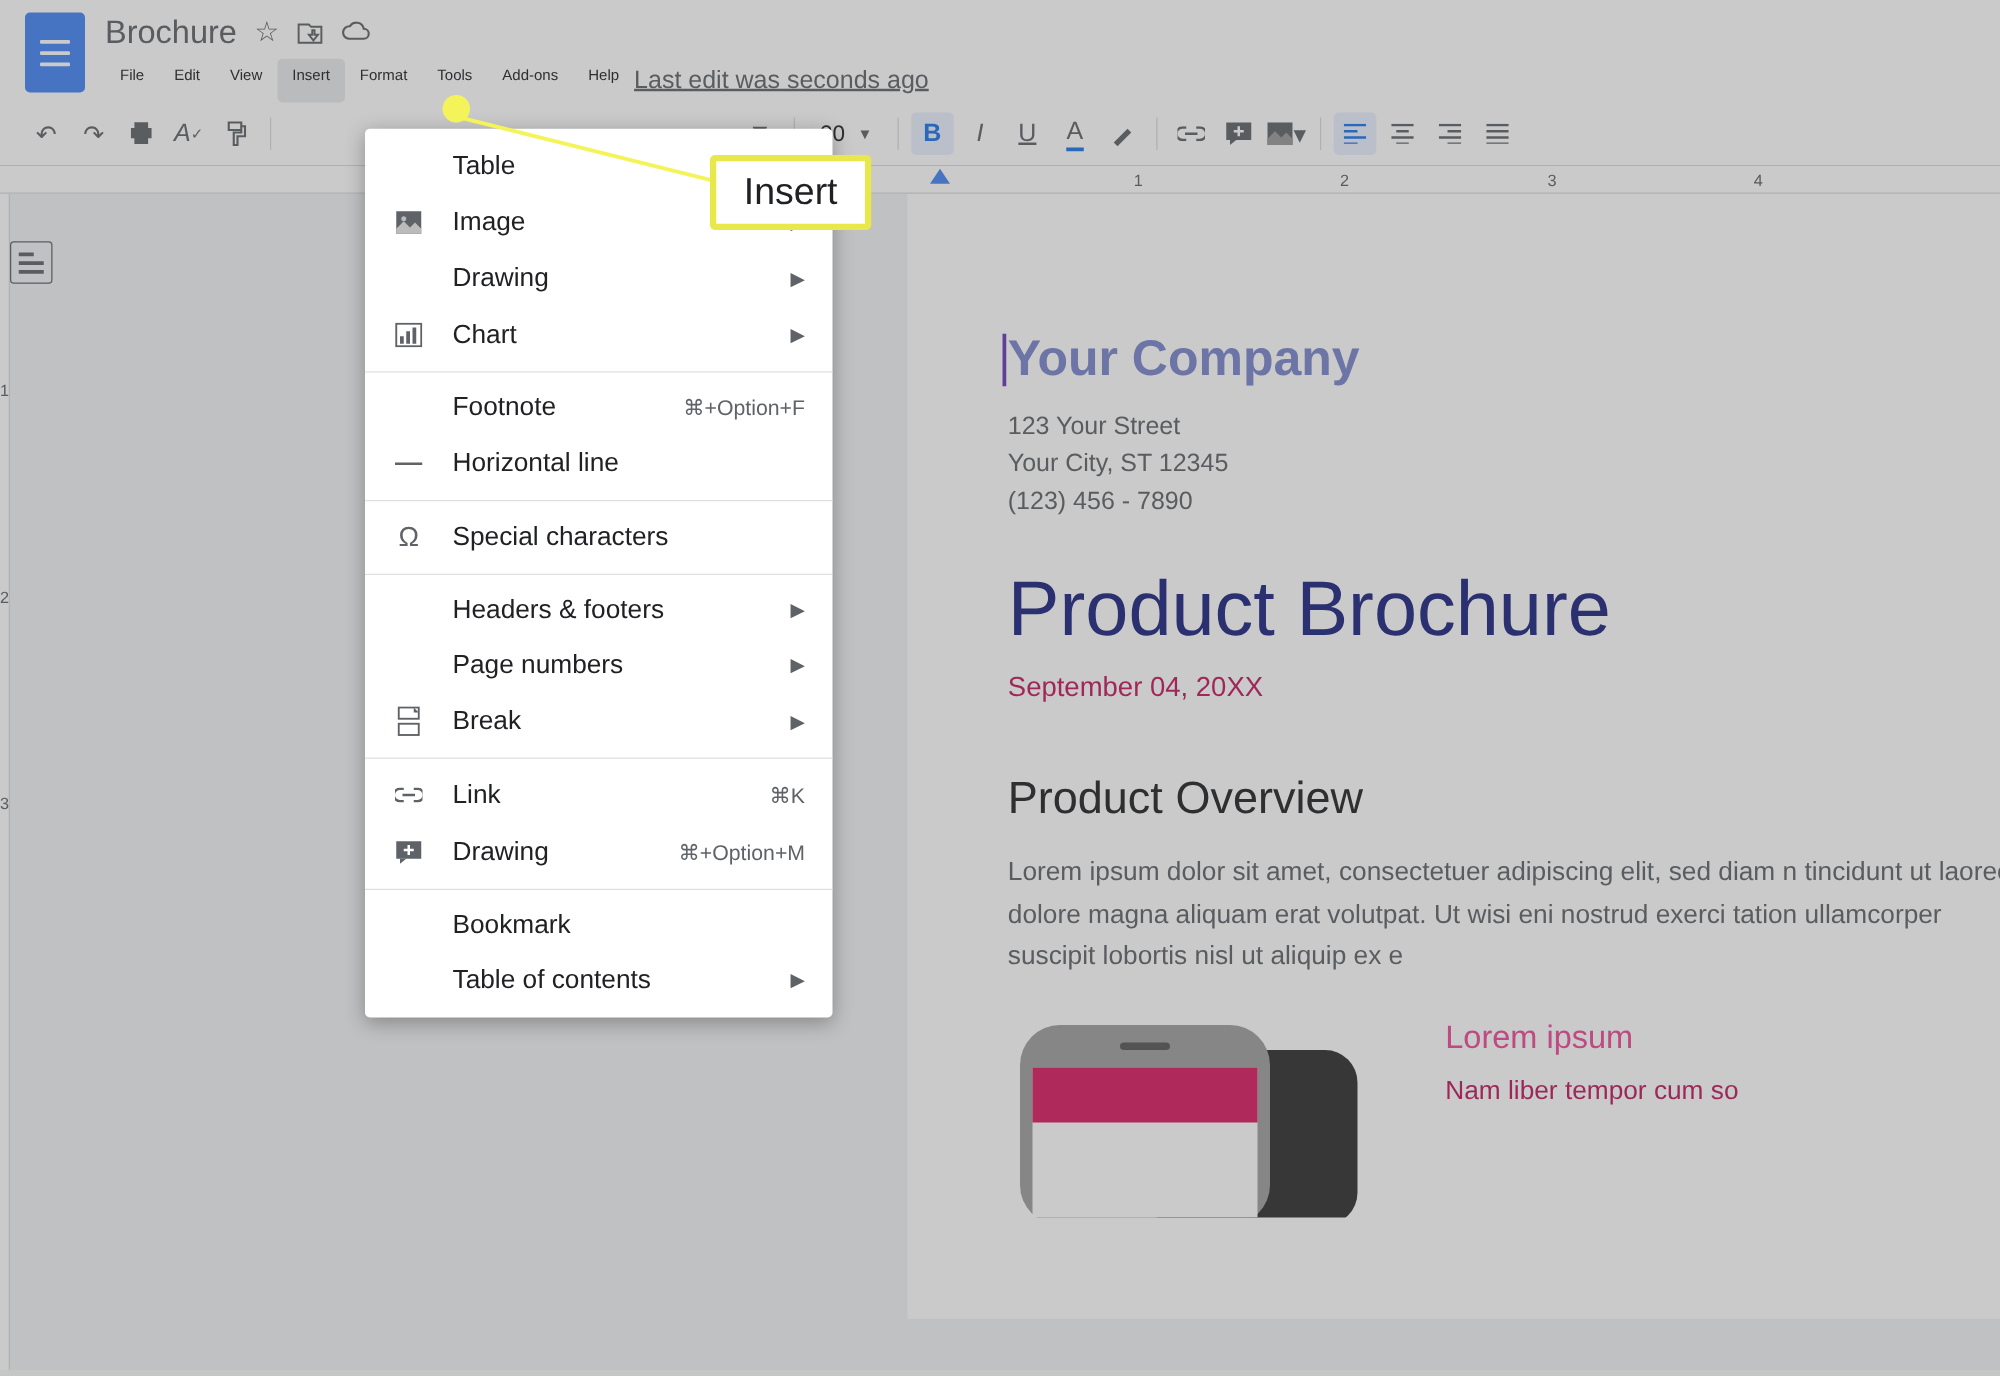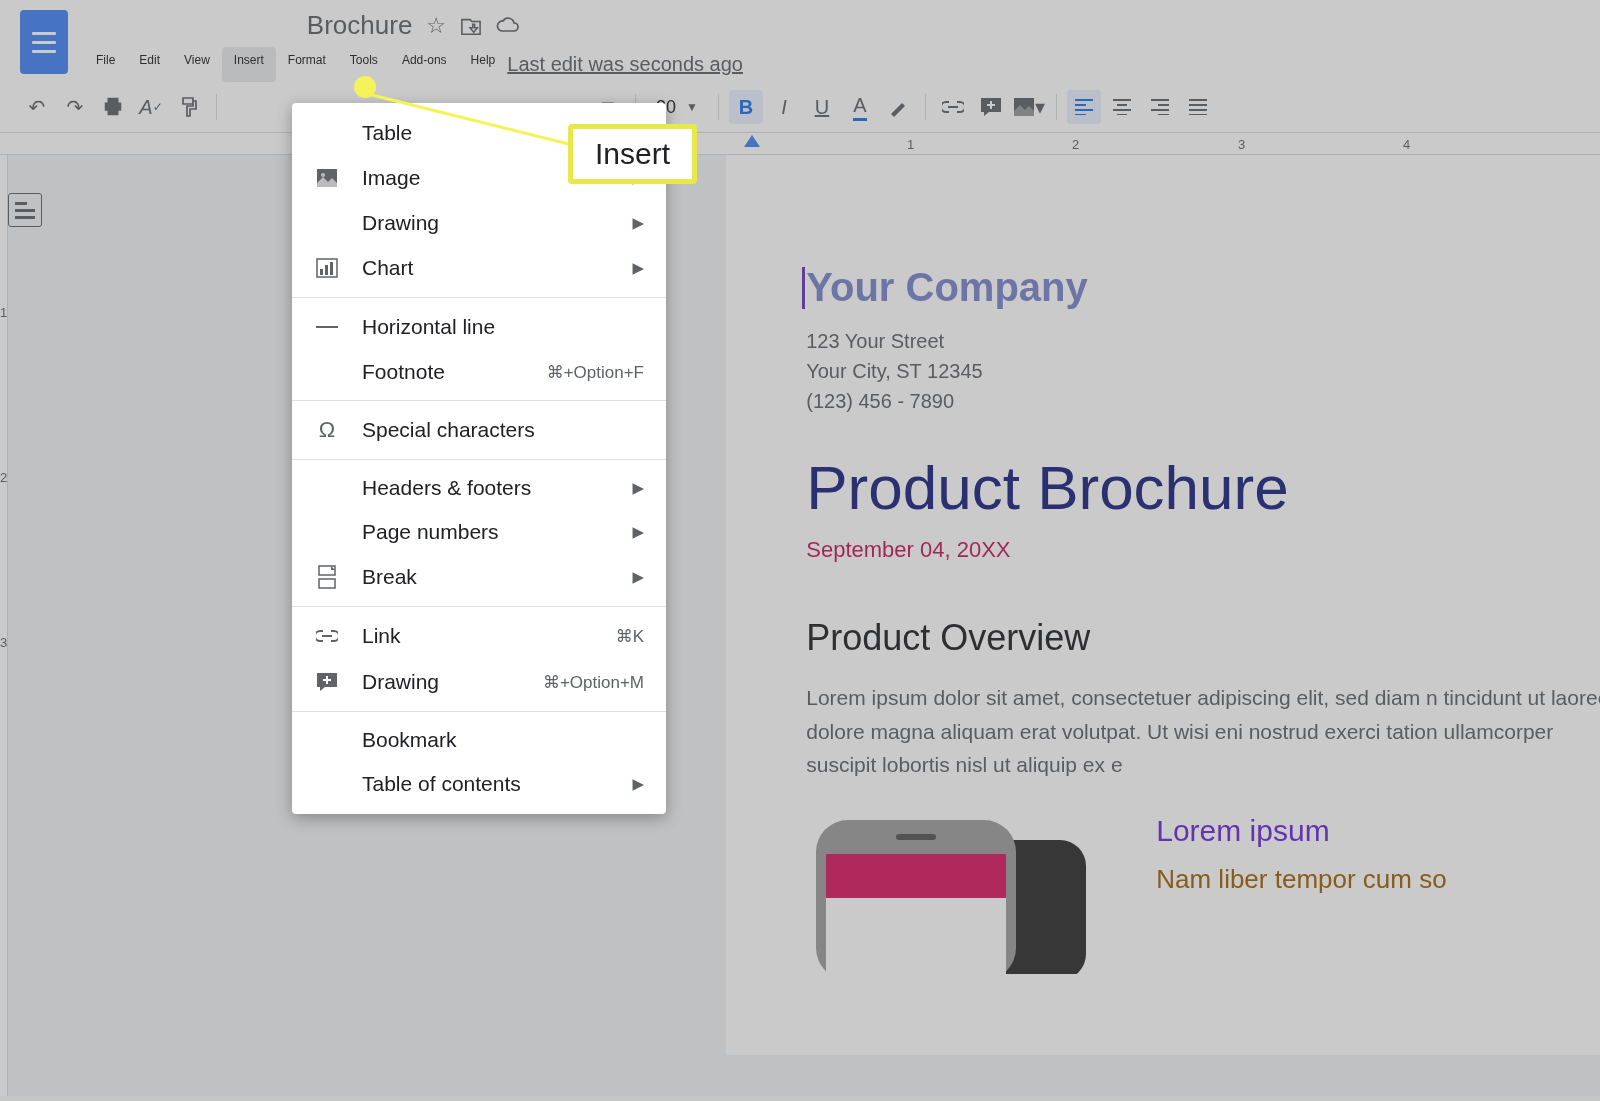--- a/index.html
+++ b/index.html
@@ -2,21 +2,21 @@
 <html><head>
 <meta charset="utf-8">
 <style>
 * { margin: 0; padding: 0; box-sizing: border-box; }
 body { font-family: Arial, sans-serif; background: #f8f9fa; overflow: hidden; position: relative; width: 1600px; height: 1101px; }
 .dim-overlay { position: absolute; top: 0; left: 0; right: 0; bottom: 0; background: rgba(80, 80, 80, 0.3); pointer-events: none; z-index: 5; }
 
 .title-bar { display: flex; align-items: flex-start; padding: 10px 20px 0 20px; background: #fff; }
 .docs-icon { width: 48px; height: 64px; background: #4285f4; border-radius: 4px; margin-right: 16px; position: relative; display: flex; flex-direction: column; justify-content: center; align-items: center; padding: 10px; }
 .docs-icon .line { background: #fff; height: 3px; width: 24px; margin: 3px 0; border-radius: 1px; }
-.title-area { display: flex; flex-direction: column; align-items: center; }
+.title-area { display: flex; flex-direction: column; }
 .doc-title-row { display: flex; align-items: center; gap: 14px; }
 .doc-title { font-size: 26px; color: #5f6368; font-weight: 400; }
 .title-icon { color: #5f6368; font-size: 22px; }
 
 .menubar { display: flex; gap: 0; margin-top: 6px; }
 .menubar-item { padding: 6px 12px; font-size: 12px; color: #202124; cursor: pointer; border-radius: 4px; }
 .menubar-item.active { background: #e8eaed; }
 .last-edit { padding: 6px 0; font-size: 20px; color: #5f6368; text-decoration: underline; }
 
 .toolbar { display: flex; align-items: center; padding: 8px 20px; background: #fff; border-bottom: 1px solid #dadce0; gap: 4px; }
@@ -46,22 +46,22 @@
 .page { background: #fff; margin-left: 660px; padding: 110px 0 0 80px; height: 900px; width: 900px; }
 .company-title { font-size: 40px; font-weight: 700; color: #7986cb; margin-bottom: 16px; position: relative; }
 .cursor-bar::before { content: ''; position: absolute; left: -4px; top: 2px; width: 2.5px; height: 42px; background: #673ab7; }
 .address { color: #5f6368; font-size: 20px; line-height: 1.5; margin-bottom: 36px; }
 .product-title { font-size: 62px; color: #1a237e; margin-bottom: 14px; font-weight: 400; }
 .date-line { color: #c2185b; font-size: 22px; margin-bottom: 54px; }
 .overview-hdr { font-size: 36px; color: #202124; margin-bottom: 22px; font-weight: 400; }
 .body-text { color: #5f6368; font-size: 21px; line-height: 1.6; margin-bottom: 32px; }
 .phone-row { display: flex; gap: 60px; }
 .phone-illus { width: 290px; height: 160px; }
-.side-col-hdr { font-size: 30px; color: #6d28d9; margin-bottom: 16px; }
-.side-col-text { color: #a16207; font-size: 26px; text-align: right; }
+.side-col-hdr { font-size: 26px; color: #ec4899; margin-bottom: 16px; }
+.side-col-text { color: #be185d; font-size: 21px; text-align: right; }
 
 .insert-menu { position: absolute; top: 103px; left: 292px; width: 374px; background: #fff; box-shadow: 0 4px 16px rgba(0,0,0,0.3); border-radius: 4px; z-index: 20; padding: 8px 0; }
 .menu-item { display: flex; align-items: center; padding: 10px 22px; font-size: 21px; color: #202124; cursor: pointer; gap: 22px; }
 .menu-icon { width: 26px; height: 26px; display: flex; align-items: center; justify-content: center; color: #5f6368; }
 .menu-icon-spacer { width: 26px; }
 .menu-label { flex: 1; }
 .menu-shortcut { color: #5f6368; font-size: 17px; }
 .menu-arrow { color: #5f6368; font-size: 15px; }
 .menu-sep { height: 1px; background: #e0e0e0; margin: 6px 0; }
 
@@ -269,31 +269,31 @@
           <rect x="4" y="11" width="3" height="6" fill="#5f6368"></rect>
           <rect x="9" y="7" width="3" height="10" fill="#5f6368"></rect>
           <rect x="14" y="4" width="3" height="13" fill="#5f6368"></rect>
         </svg>
       </span>
       <span class="menu-label">Chart</span>
       <span class="menu-arrow">▶</span>
     </div>
     <div class="menu-sep"></div>
     <div class="menu-item">
+      <span class="menu-icon-spacer"></span>
+      <span class="menu-label">Footnote</span>
+      <span class="menu-shortcut">⌘+Option+F</span>
+    </div>
+    <div class="menu-item">
       <span class="menu-icon">
         <svg width="22" height="4" viewBox="0 0 22 4">
           <line x1="0" y1="2" x2="22" y2="2" stroke="#5f6368" stroke-width="2"></line>
         </svg>
       </span>
       <span class="menu-label">Horizontal line</span>
-    </div>
-    <div class="menu-item">
-      <span class="menu-icon-spacer"></span>
-      <span class="menu-label">Footnote</span>
-      <span class="menu-shortcut">⌘+Option+F</span>
     </div>
     <div class="menu-sep"></div>
     <div class="menu-item">
       <span class="menu-icon">
         <span style="font-size:22px">Ω</span>
       </span>
       <span class="menu-label">Special characters</span>
     </div>
     <div class="menu-sep"></div>
     <div class="menu-item">

